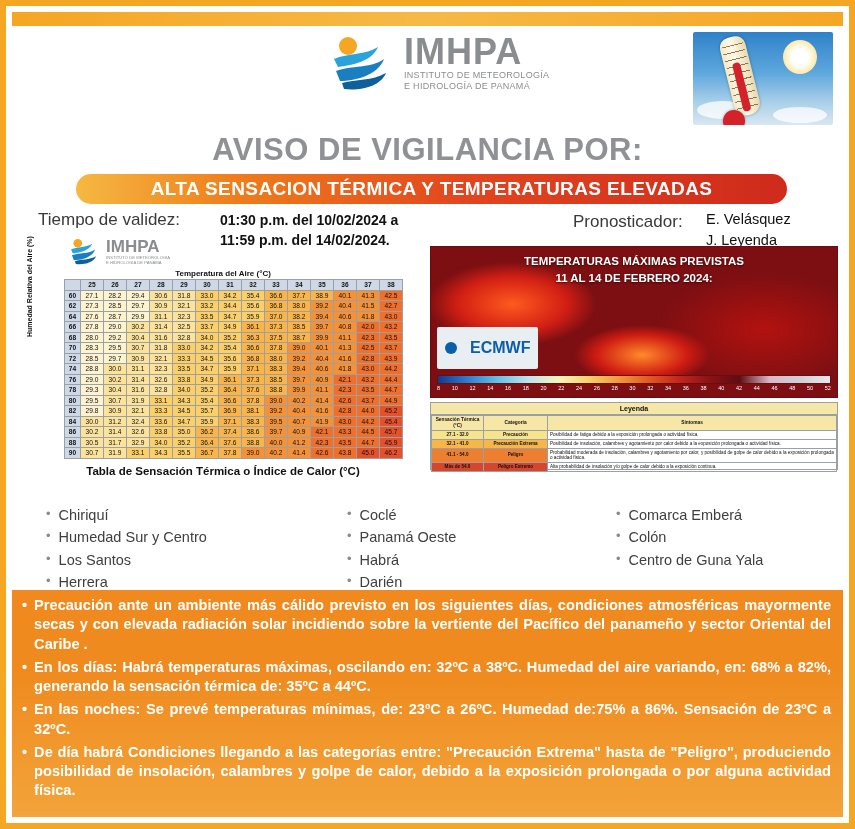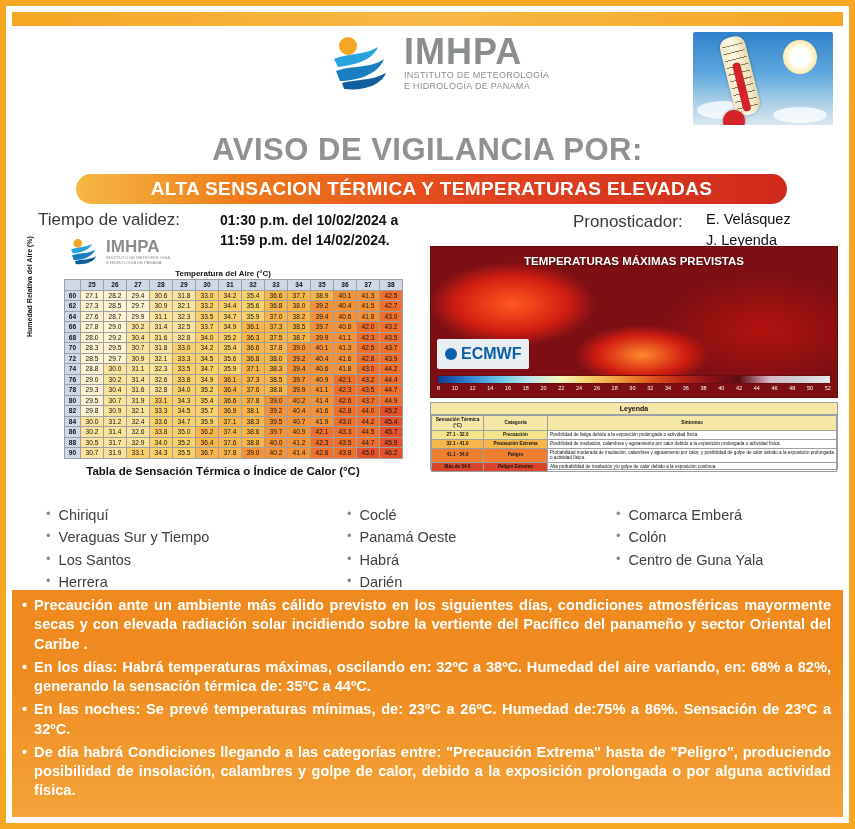--- a/index.html
+++ b/index.html
@@ -137,22 +137,22 @@
       linear-gradient(160deg,#8d1114 0%,#5f0b10 100%);
   }
   .map-title {
     position:absolute; left:0; right:0; top:6px; text-align:center;
     color:#ffffff; font-weight:bold; font-size:11.5px; line-height:1.5;
     text-shadow:0 1px 2px rgba(0,0,0,.6);
   }
   .ecmwf-box {
     position:absolute; left:6px; bottom:28px;
     background:#e9eef2; color:#0b5ea8; font-weight:bold; font-size:16px;
-    padding:6px 8px; border-radius:2px;
-    display:flex; align-items:center; gap:4px;
+    padding:12px 8px; border-radius:2px;
+    display:flex; align-items:center; gap:13px;
   }
   .ecmwf-dot { width:12px; height:12px; border-radius:50%; background:#0b5ea8; display:inline-block; }
   .map-scale {
     position:absolute; left:6px; right:6px; bottom:4px; height:18px;
   }
   .map-scale .bar {
     height:9px;
     background:linear-gradient(to right,#0f3b8f,#2f7fd0,#63c3e8,#b9e6ef,#f3f6bb,#f5d06a,#ef9a3d,#e2591f,#c4261a,#8c1214,#5d0d12,#d9b8c8,#cfcfd6,#e8e8ec);
     border:1px solid #6a0c10;
   }
@@ -573,20 +573,21 @@
           </tbody>
       </table>
     </div>
     <div class="tbl-caption-bottom">Tabla de Sensación Térmica o Índice de Calor (°C)</div>
   </div>
 
   <div class="map-block">
     <div class="map-bg"></div>
     <div class="map-title">
       <div>TEMPERATURAS MÁXIMAS PREVISTAS</div>
+      <div>11 AL 14 DE FEBRERO 2024:</div>
     </div>
     <div class="ecmwf-box">
       <span class="ecmwf-dot"></span>
       <span>ECMWF</span>
     </div>
     <div class="map-scale">
       <div class="bar"></div>
       <div class="labels" id="scale-labels">
           <span>8</span>
           <span>10</span>
@@ -651,21 +652,21 @@
   </div>
 
   <div class="areas-cols">
     <div class="col" id="areas-col1">
         <div class="area-item">
           <span class="bullet">•</span>
           <span>Chiriquí</span>
         </div>
         <div class="area-item">
           <span class="bullet">•</span>
-          <span>Veraguas Sur y Tiempo</span>
+          <span>Humedad Sur y Centro</span>
         </div>
         <div class="area-item">
           <span class="bullet">•</span>
           <span>Los Santos</span>
         </div>
         <div class="area-item">
           <span class="bullet">•</span>
           <span>Herrera</span>
         </div>
       </div>

